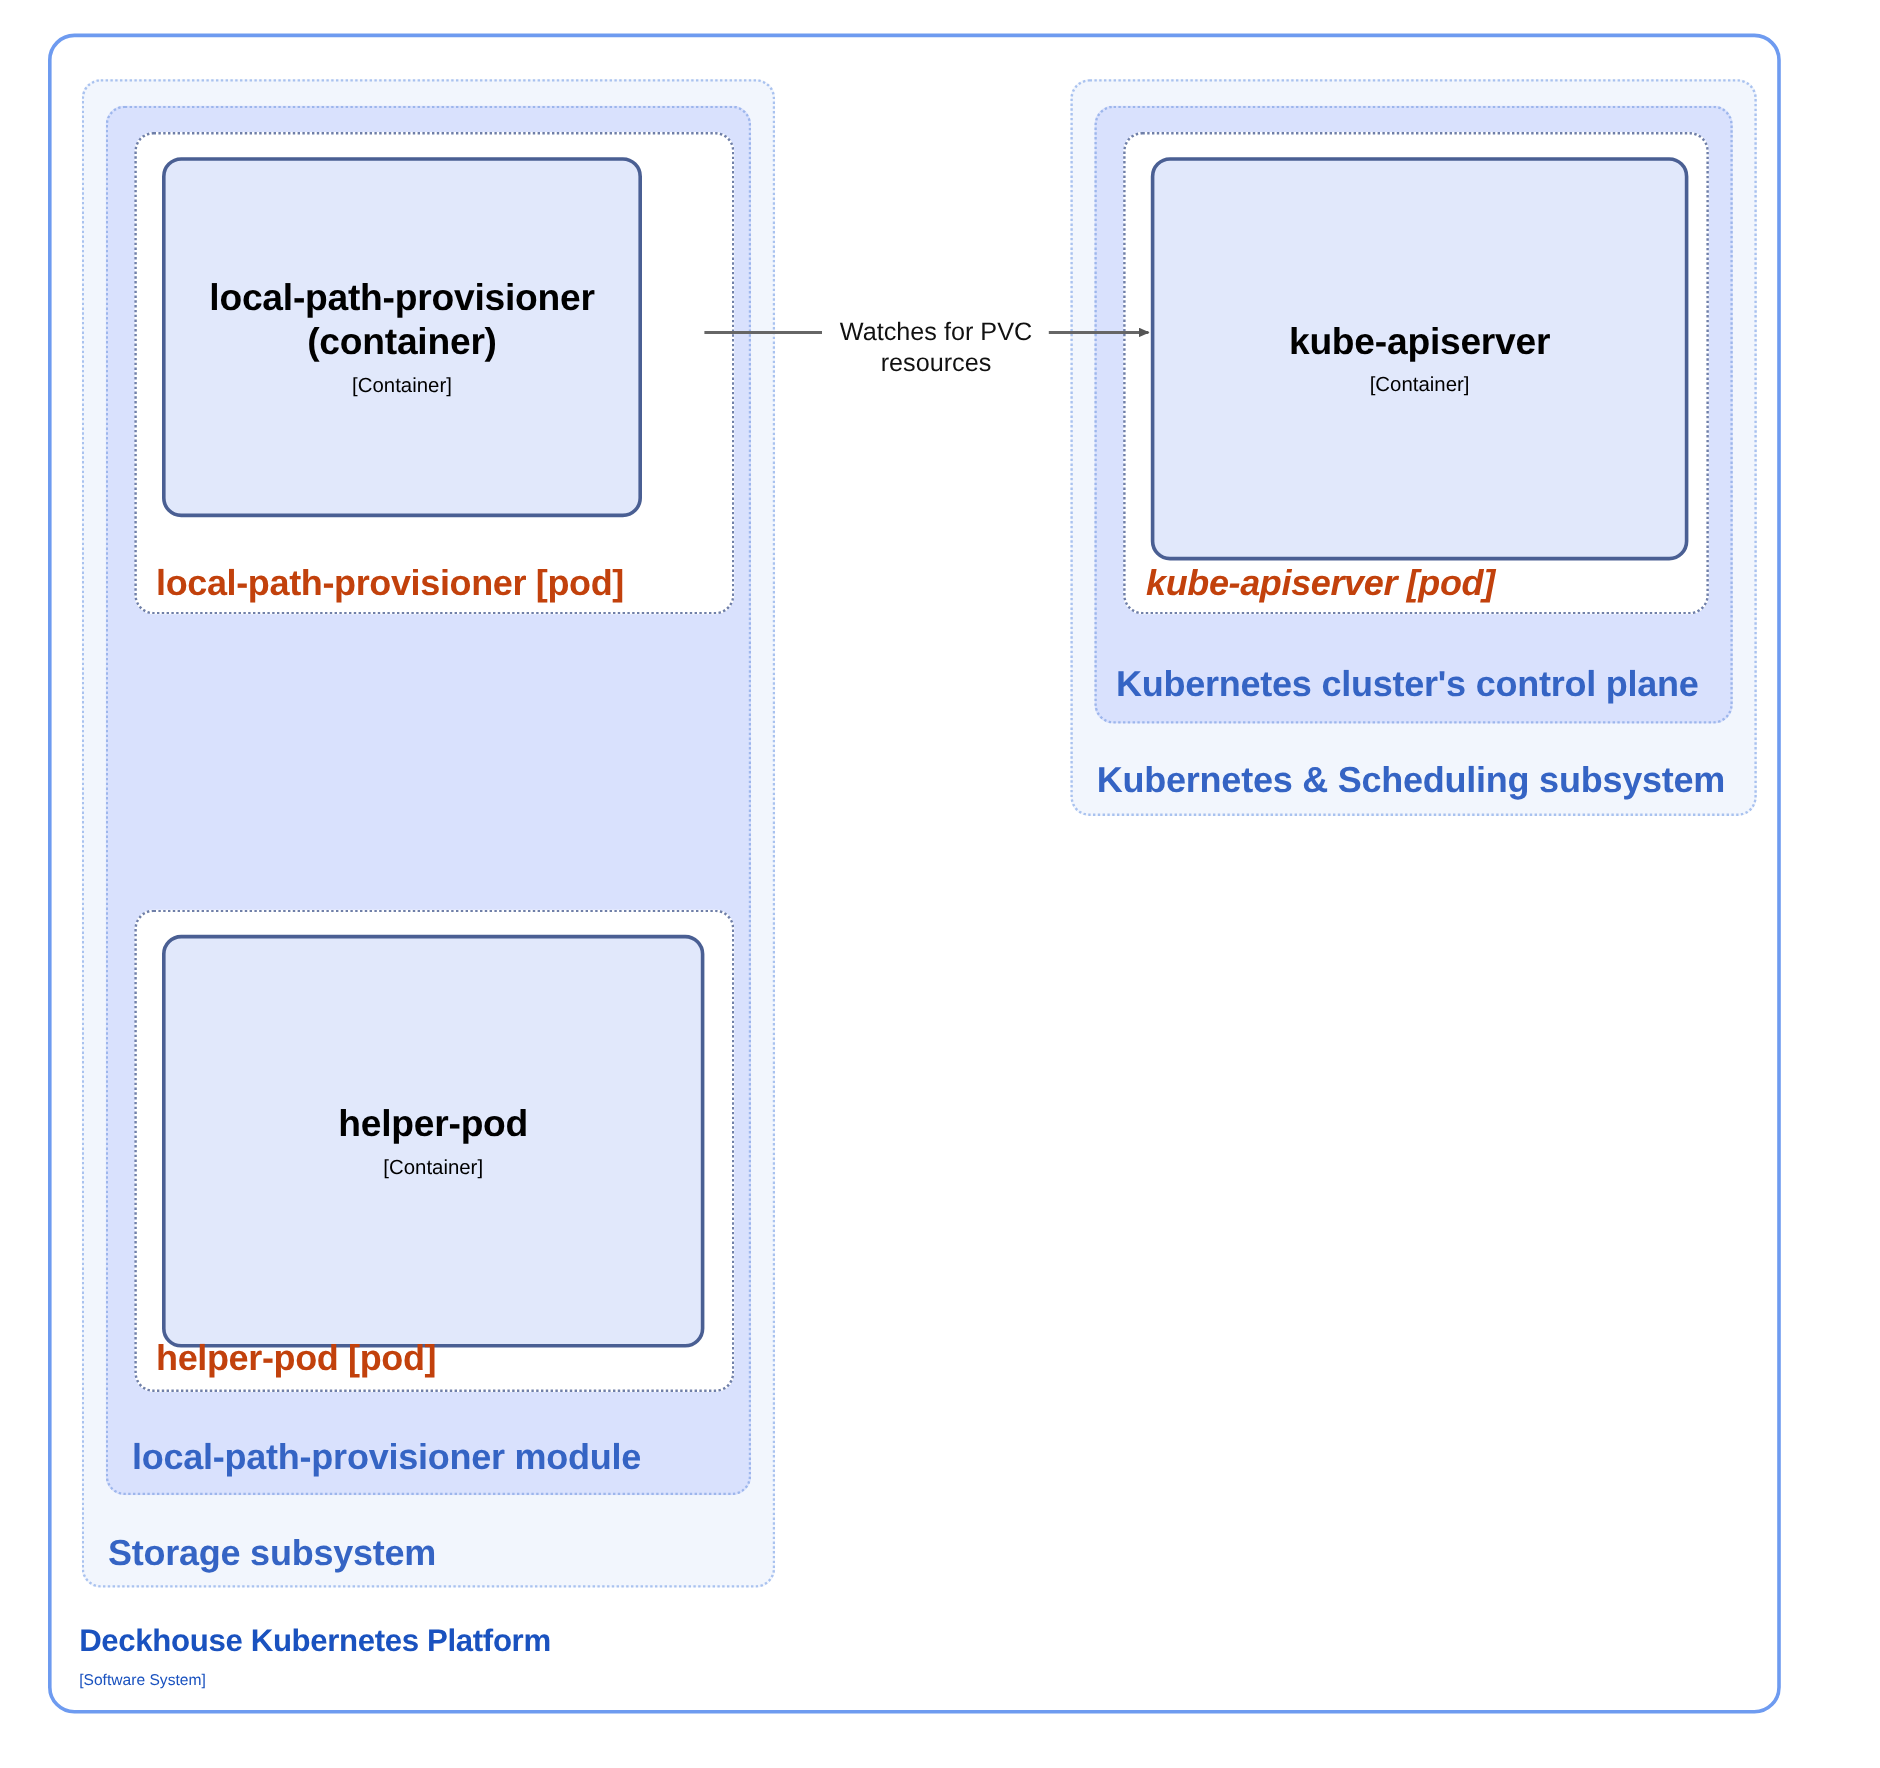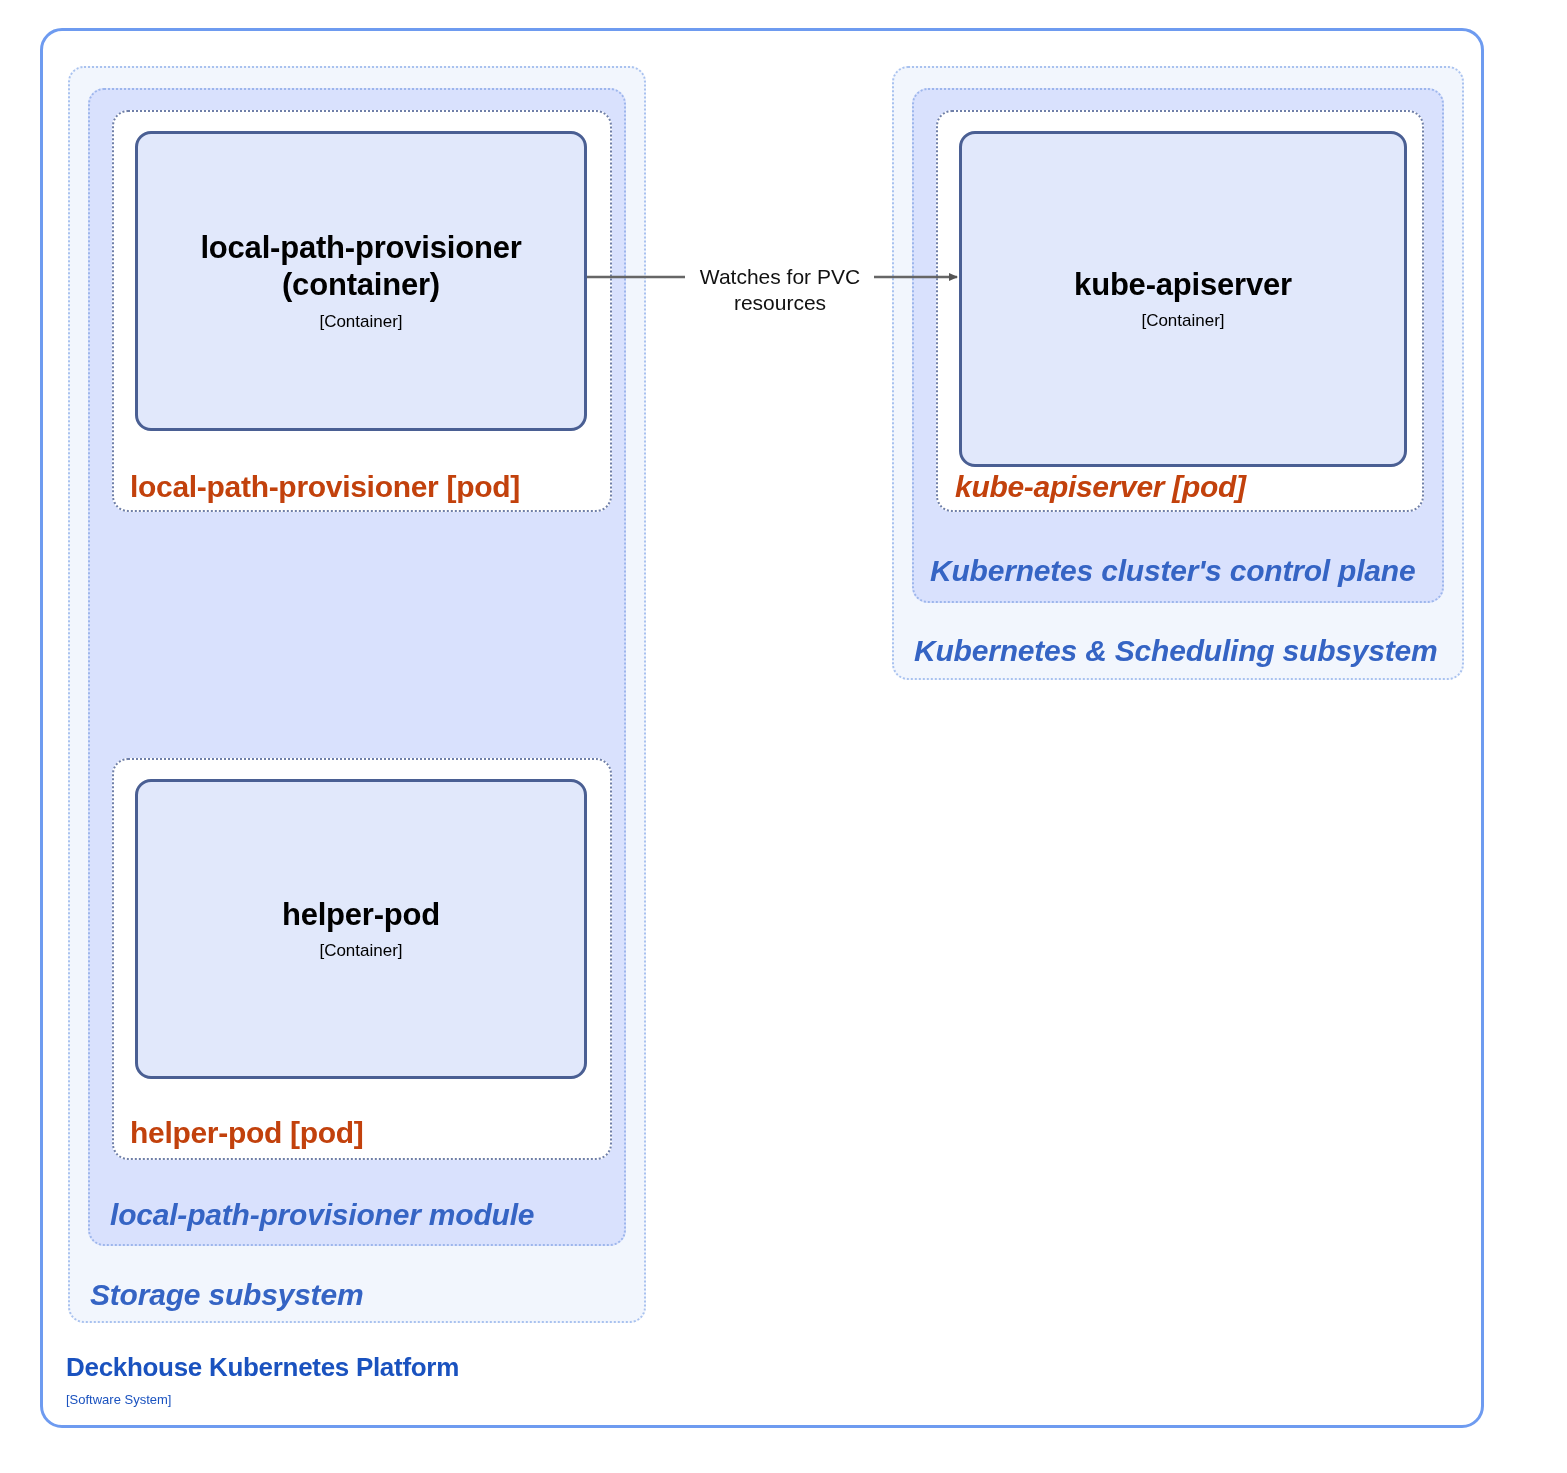--- a/index.html
+++ b/index.html
@@ -91,21 +91,20 @@
   }
   .label-pod {
     font-size: 30px;
     color: #c2410c;
     letter-spacing: -0.3px;
   }
   .label-blue {
     font-size: 30px;
     color: #3564c4;
     letter-spacing: -0.2px;
-    font-style: italic;
   }
   .label-system {
     font-size: 26px;
     color: #1a52bf;
     letter-spacing: -0.3px;
   }
   .label-system-type {
     position: absolute;
     font-size: 13px;
     font-weight: normal;
@@ -143,31 +142,31 @@
   <div class="boundary subsystem-boundary" style="left:68px; top:66px; width:578px; height:1257px;"></div>
 
   <div class="boundary-label label-blue" style="left:90px; top:1278px;">Storage subsystem</div>
 
   <div class="boundary module-boundary" style="left:88px; top:88px; width:538px; height:1158px;"></div>
 
   <div class="boundary-label label-blue" style="left:110px; top:1198px;">local-path-provisioner module</div>
 
   <div class="boundary pod-boundary" style="left:112px; top:110px; width:500px; height:402px;"></div>
 
-  <div class="container-box" style="left:135px; top:131px; width:452px; height:300px;">
+  <div class="container-box" style="left:135px; top:131px; width:400px; height:300px;">
     <div class="container-title">local-path-provisioner
 (container)</div>
     <div class="container-type">[Container]</div>
   </div>
 
   <div class="boundary-label label-pod" style="left:130px; top:470px;">local-path-provisioner [pod]</div>
 
   <div class="boundary pod-boundary" style="left:112px; top:758px; width:500px; height:402px;"></div>
 
-  <div class="container-box" style="left:135px; top:779px; width:452px; height:300px;">
+  <div class="container-box" style="left:135px; top:779px; width:452px; height:344px;">
     <div class="container-title">helper-pod</div>
     <div class="container-type">[Container]</div>
   </div>
 
   <div class="boundary-label label-pod" style="left:130px; top:1116px;">helper-pod [pod]</div>
 
   <div class="boundary subsystem-boundary" style="left:892px; top:66px; width:572px; height:614px;"></div>
 
   <div class="boundary-label label-blue" style="left:914px; top:634px;">Kubernetes &amp; Scheduling subsystem</div>
 

